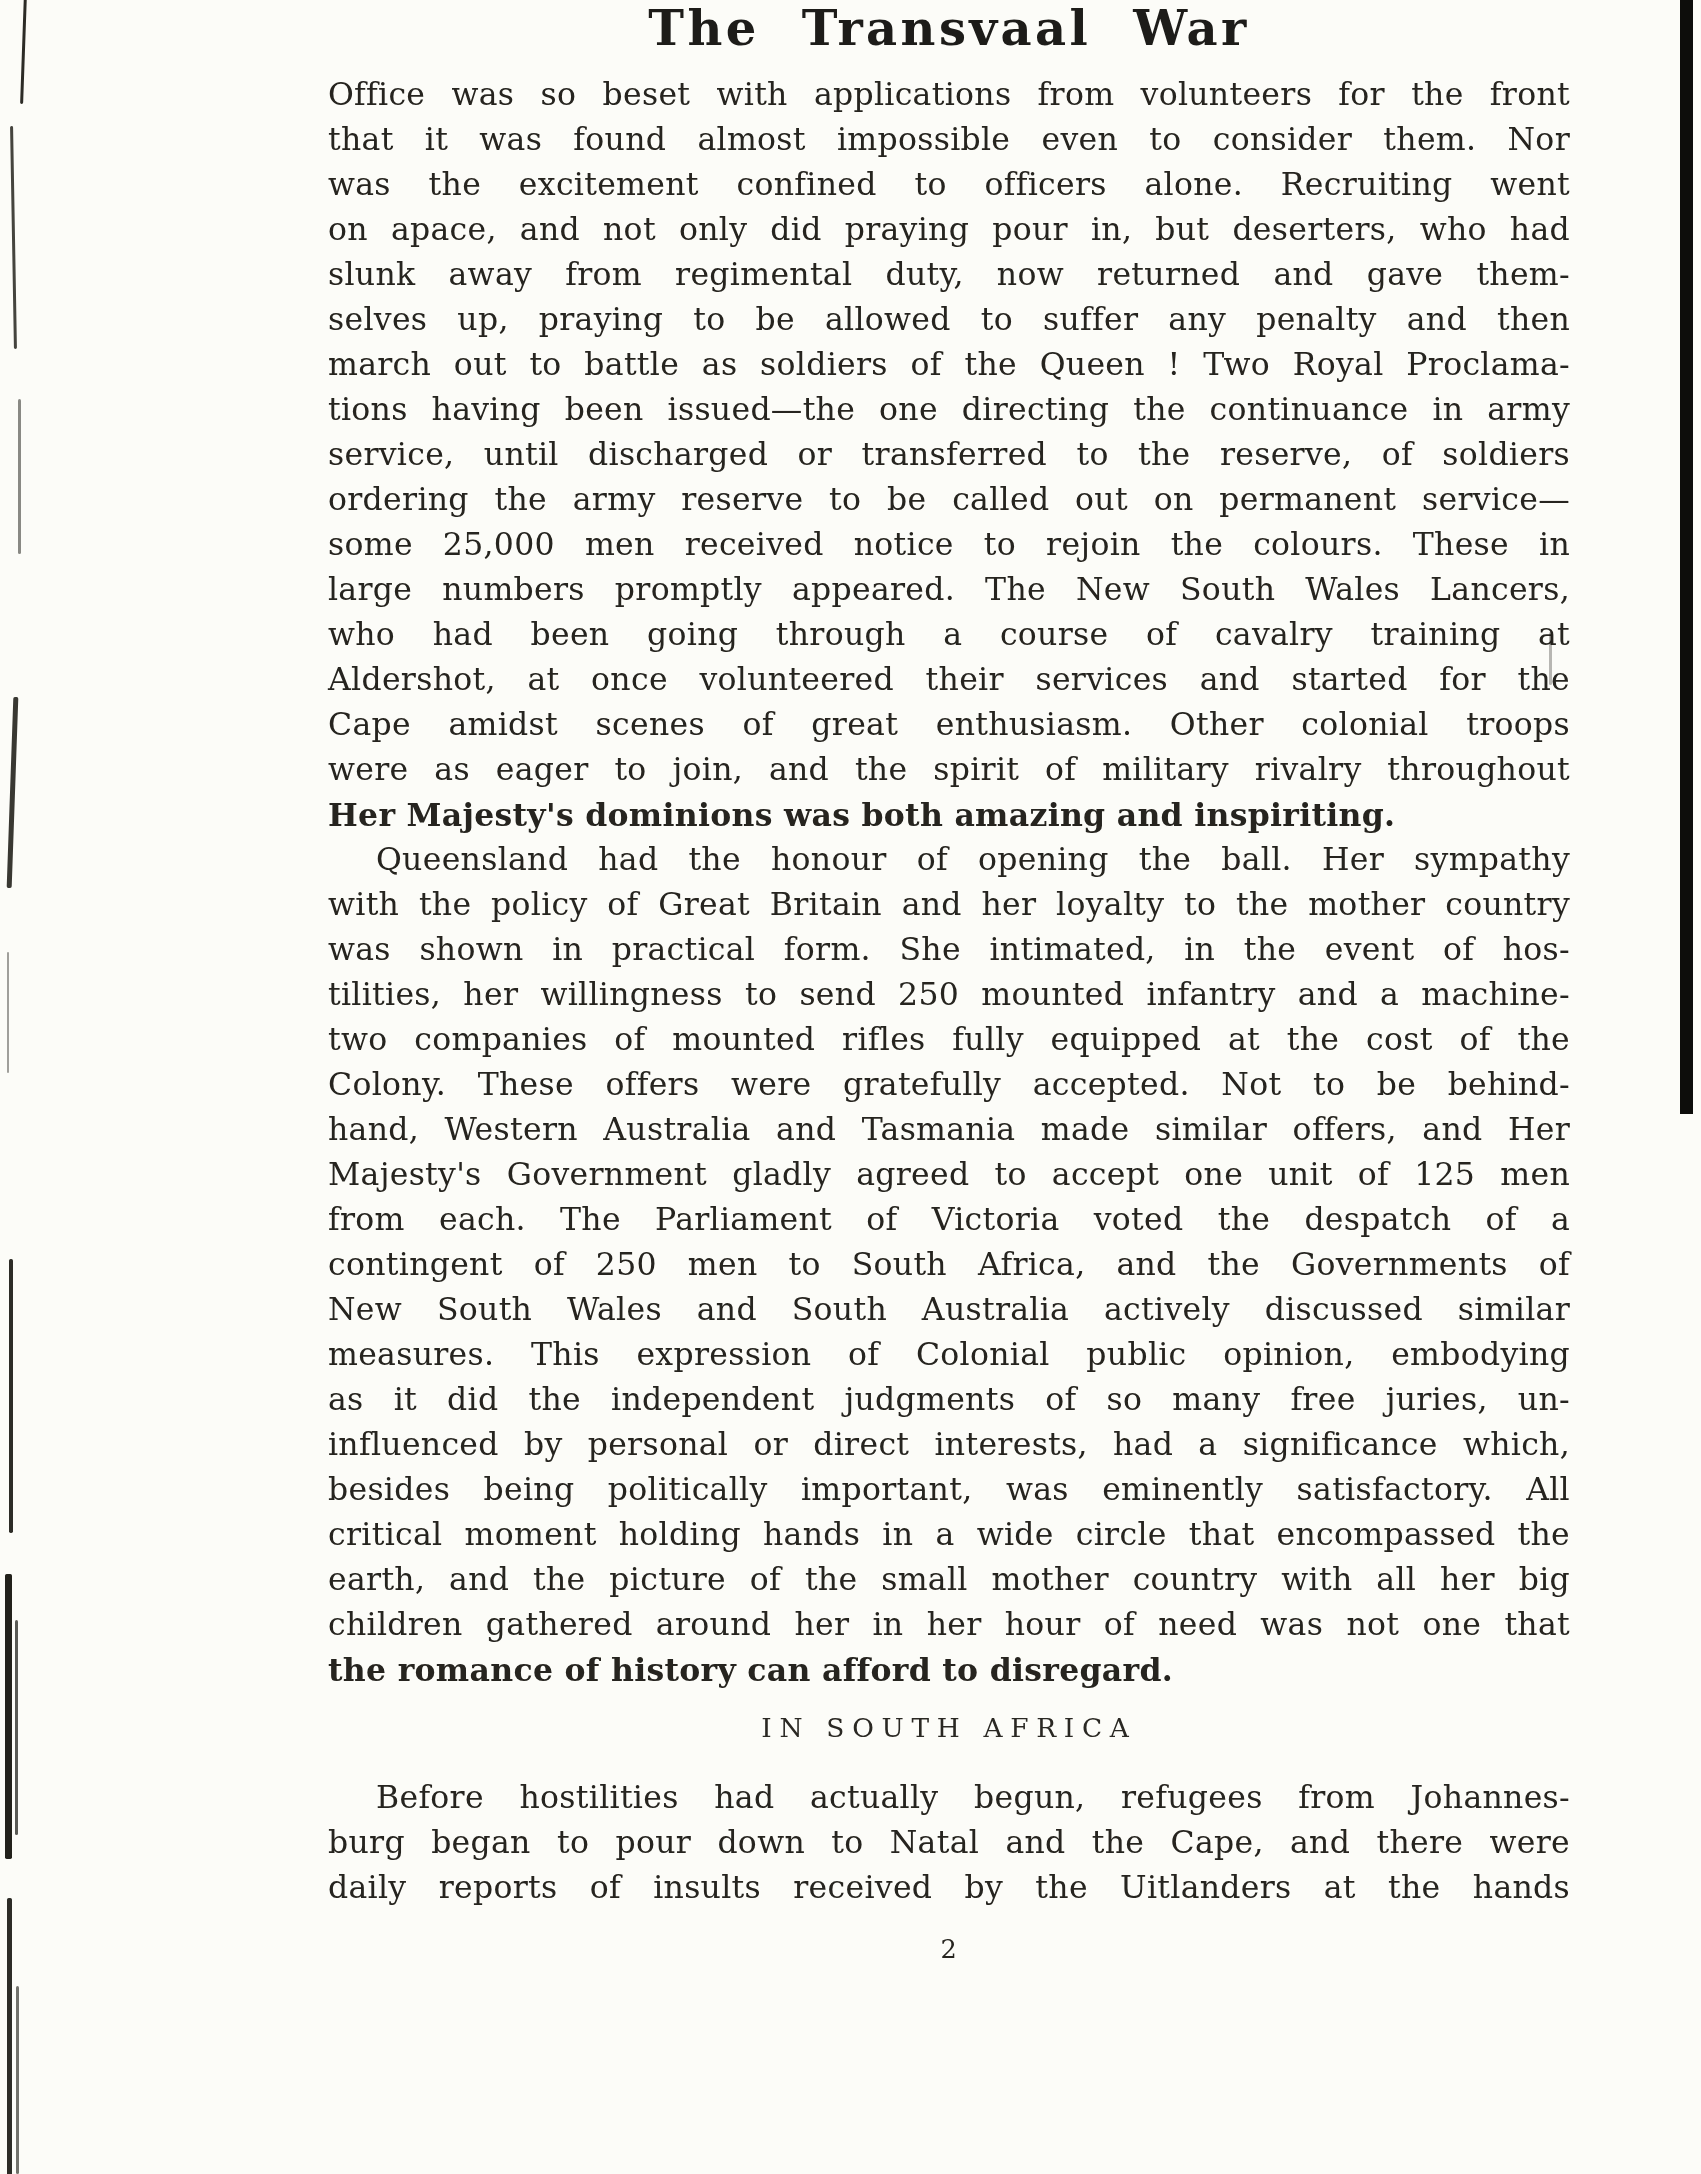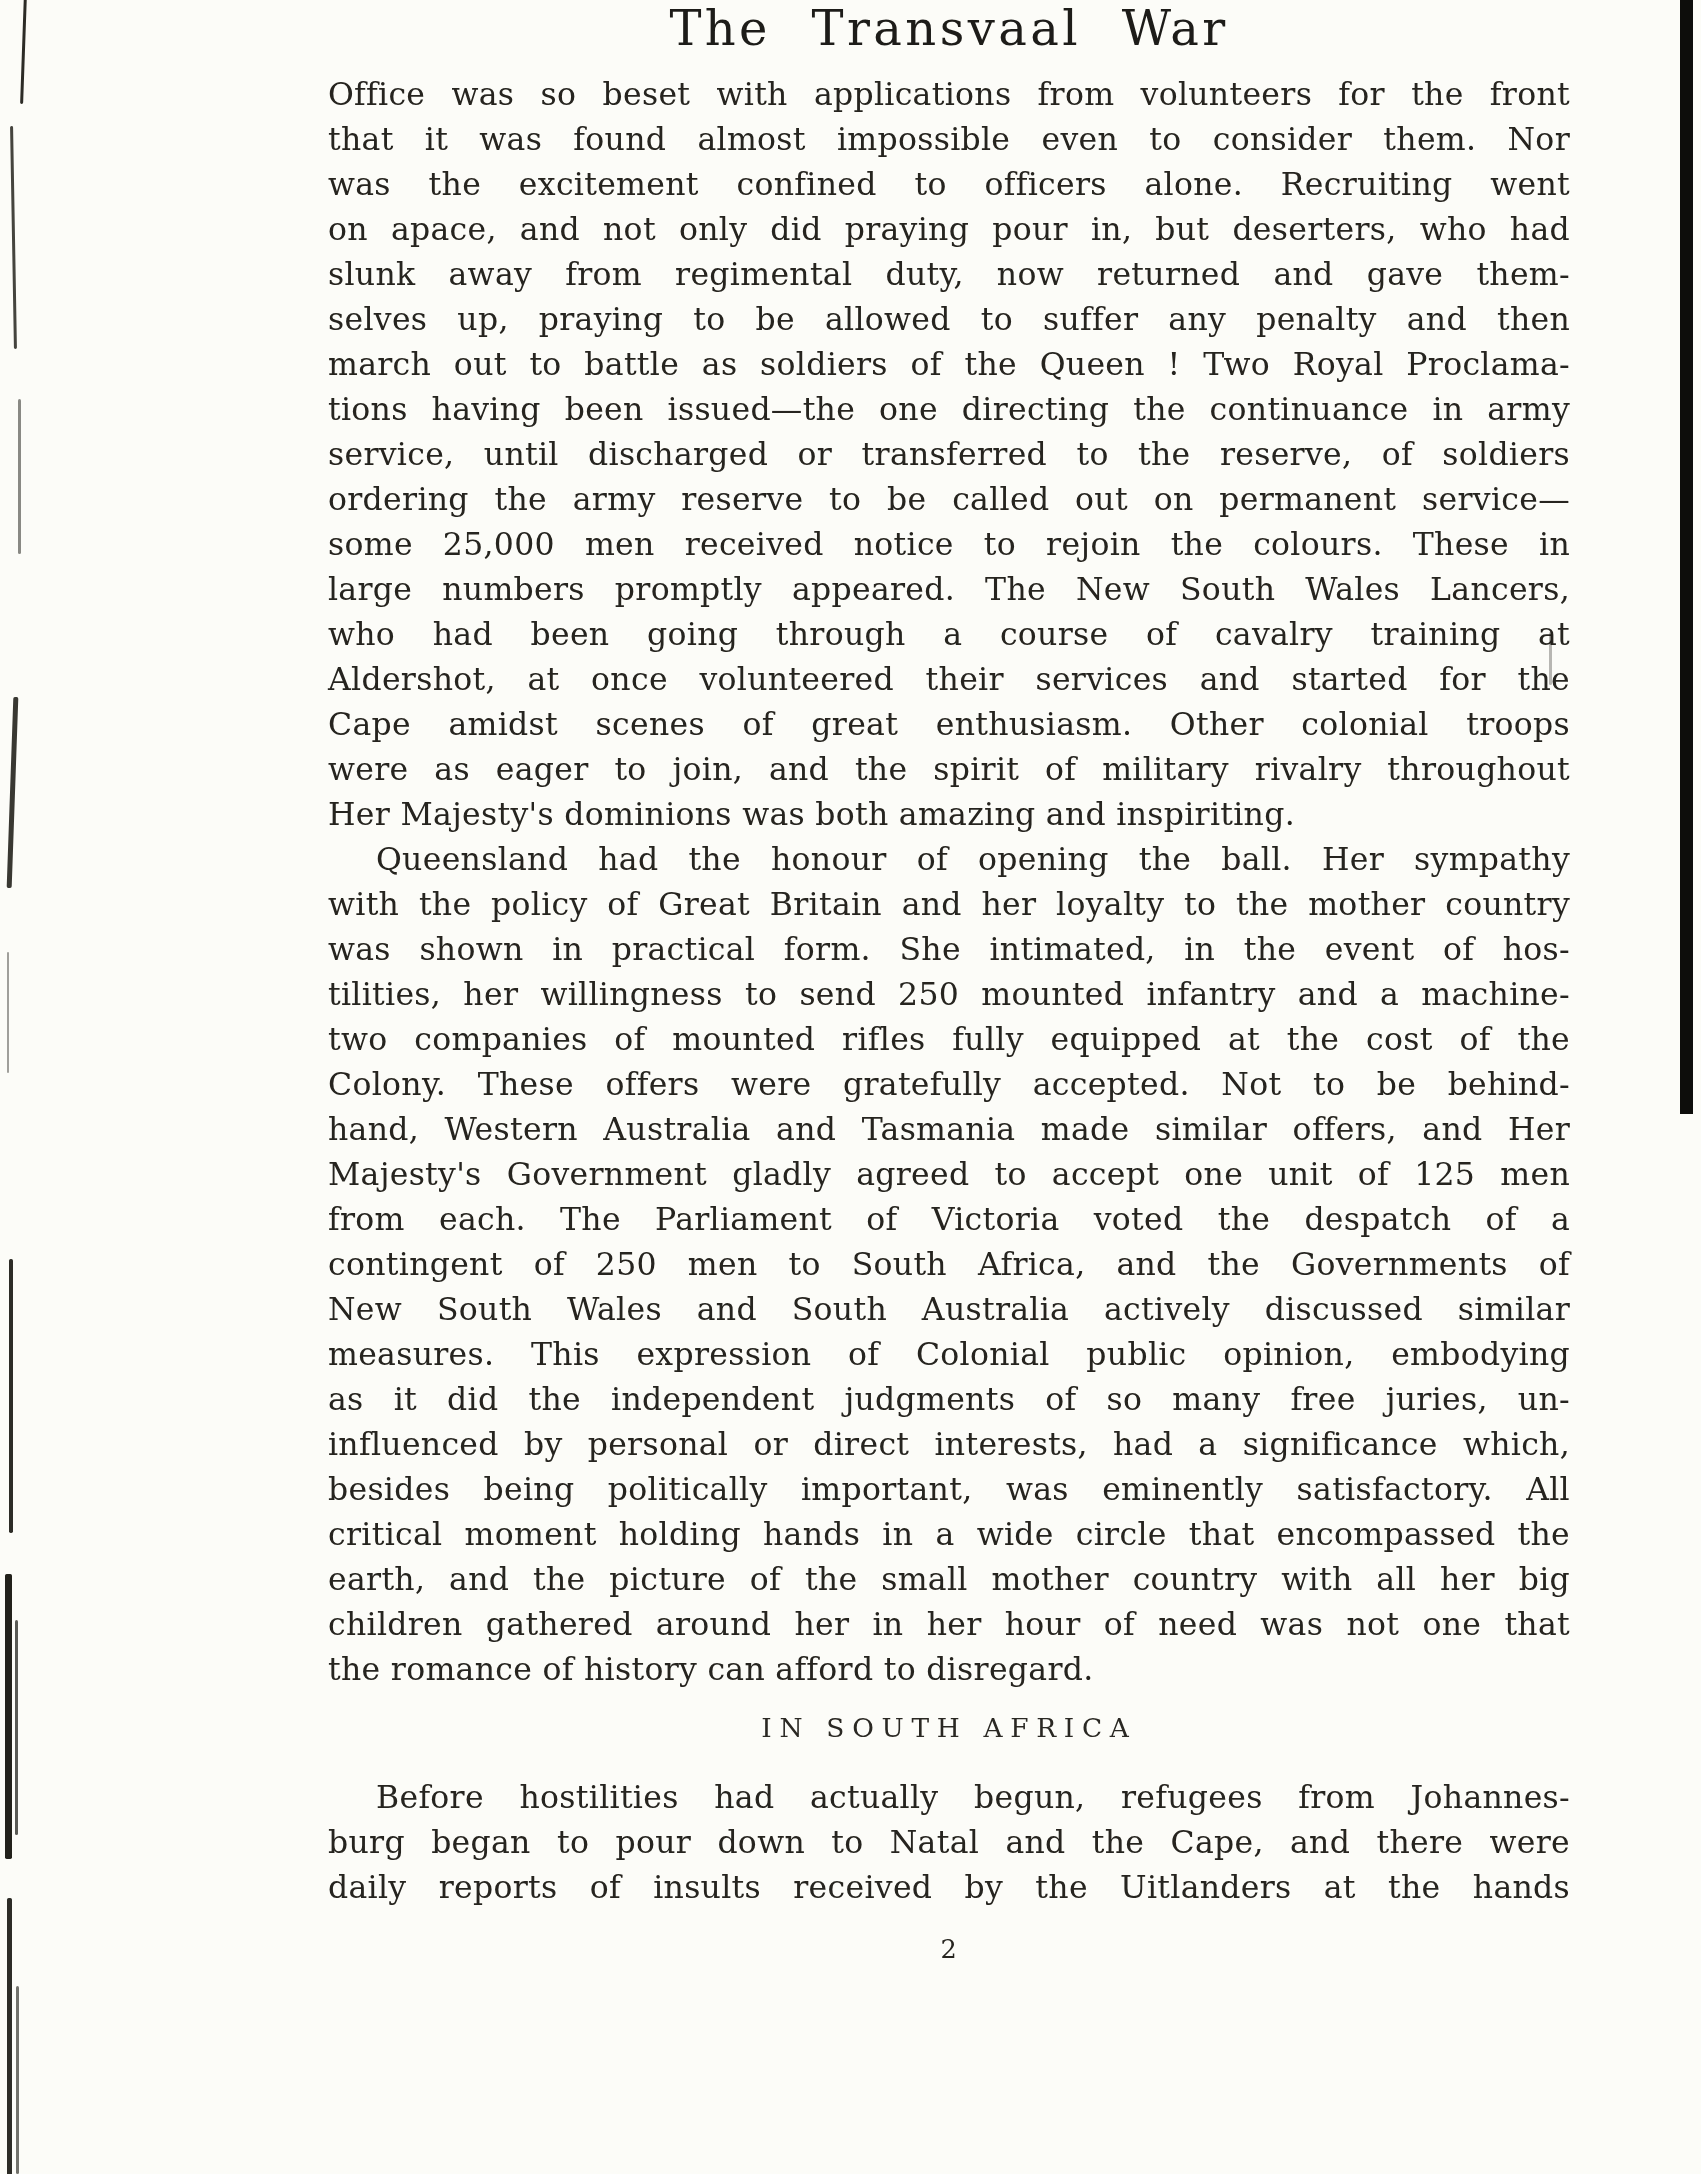--- a/index.html
+++ b/index.html
@@ -16,38 +16,38 @@
   }
 
   .title {
     position: absolute;
     top: 0px;
     left: 328px;
     width: 1242px;
     margin: 0;
     text-align: center;
     font-size: 48px;
-    font-weight: normal;
+    font-weight: bold;
     letter-spacing: 3.4px;
     word-spacing: 22px;
     color: #1d1c19;
     white-space: nowrap;
   }
 
   .text-block {
     position: absolute;
     left: 328px;
     top: 72px;
     width: 1242px;
   }
 
   .paragraph { font-size: 31.5px; line-height: 45px; letter-spacing: 0.3px; }
 
   .line { text-align: justify; text-align-last: justify; }
-  .line.last { text-align-last: left; }
+  .line.last { text-align-last: left; font-weight: bold; }
   .line.first-indent { padding-left: 48px; box-sizing: border-box; }
 
   .section-heading {
     font-size: 26.4px;
     font-weight: normal;
     letter-spacing: 7.7px;
     text-align: center;
     margin: 20px 0 32px 0;
     color: #2a2823;
   }

